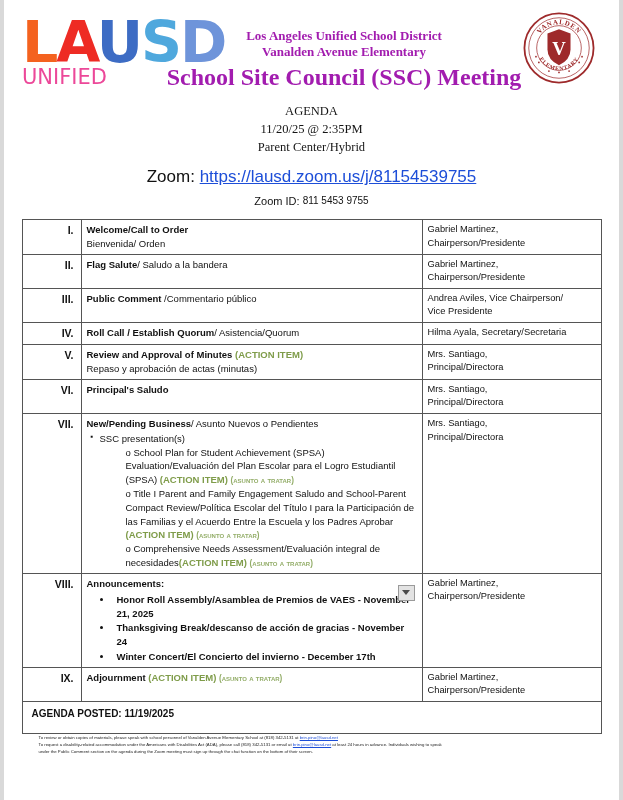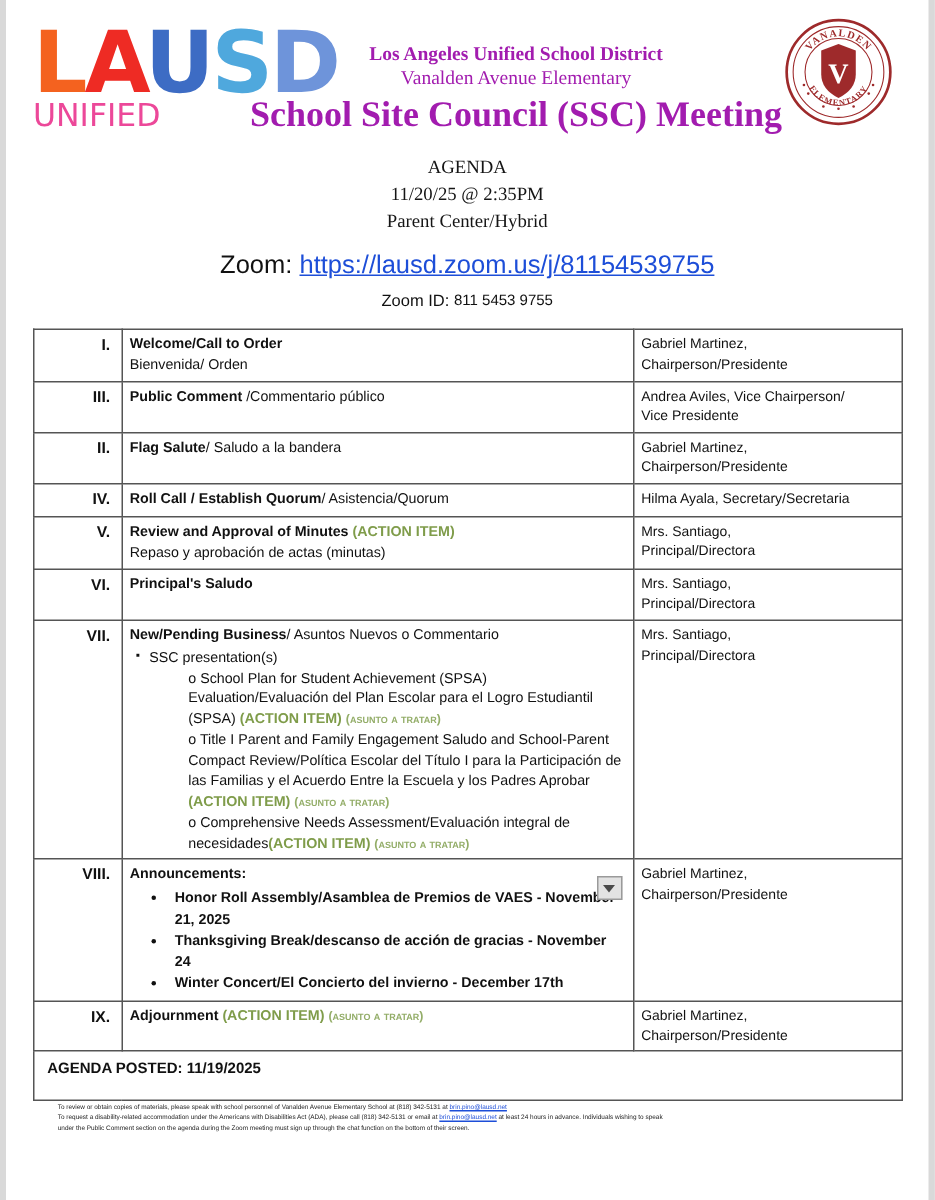--- a/index.html
+++ b/index.html
@@ -72,21 +72,21 @@
     font-family: "Liberation Serif", serif;
     color: #a21caf;
   }
   .center-title .l-district {
     font-size: 13px;
     font-weight: bold;
     line-height: 1.25;
   }
   .center-title .l-school {
     font-size: 13px;
-    font-weight: normal;
+    font-weight: bold;
     line-height: 1.25;
   }
   .center-title .l-meeting {
     font-size: 24px;
     font-weight: bold;
     line-height: 1.3;
     margin-top: 1px;
   }
 
   .seal {
@@ -321,36 +321,36 @@
         <td class="topic">
           <span class="b">Welcome/Call to Order</span><br>
           <span>Bienvenida/ Orden</span>
         </td>
         <td class="who">
           Gabriel Martinez,<br>Chairperson/Presidente
         </td>
       </tr>
 
       <tr>
+        <td class="num">II.</td>
+        <td class="topic">
+          <span class="b">Flag Salute</span><span>/ Saludo a la bandera</span>
+        </td>
+        <td class="who">
+          Gabriel Martinez,<br>Chairperson/Presidente
+        </td>
+      </tr>
+
+      <tr>
         <td class="num">III.</td>
         <td class="topic">
           <span class="b">Public Comment</span><span> /Commentario público</span>
         </td>
         <td class="who">
           Andrea Aviles, Vice Chairperson/<br>Vice Presidente
-        </td>
-      </tr>
-
-      <tr>
-        <td class="num">II.</td>
-        <td class="topic">
-          <span class="b">Flag Salute</span><span>/ Saludo a la bandera</span>
-        </td>
-        <td class="who">
-          Gabriel Martinez,<br>Chairperson/Presidente
         </td>
       </tr>
 
       <tr>
         <td class="num">IV.</td>
         <td class="topic">
           <span class="b">Roll Call / Establish Quorum</span><span>/ Asistencia/Quorum</span>
         </td>
         <td class="who">Hilma Ayala, Secretary/Secretaria</td>
       </tr>
@@ -373,21 +373,21 @@
           <span class="b">Principal's Saludo</span><br>&nbsp;
         </td>
         <td class="who">
           Mrs. Santiago,<br>Principal/Directora
         </td>
       </tr>
 
       <tr>
         <td class="num">VII.</td>
         <td class="topic">
-          <span class="b">New/Pending Business</span><span>/ Asuntos Nuevos o Commentario</span>
+          <span class="b">New/Pending Business</span><span>/ Asunto Nuevos o Pendientes</span>
           <ul class="l1list">
             <li>
               <span>SSC presentation(s)</span>
               <div class="sub">
                 <span>o School Plan for Student Achievement (SPSA) Evaluation/Evaluación del Plan Escolar para el Logro Estudiantil (SPSA)</span>
                 <span class="ai">(ACTION ITEM)</span>
                 <span class="ai-es">(Asunto a Tratar)</span>
               </div>
               <div class="sub">
                 <span>o Title I Parent and Family Engagement Saludo and School-Parent Compact Review/Política Escolar del Título I para la Participación de las Familias y el Acuerdo Entre la Escuela y los Padres Aprobar</span>

